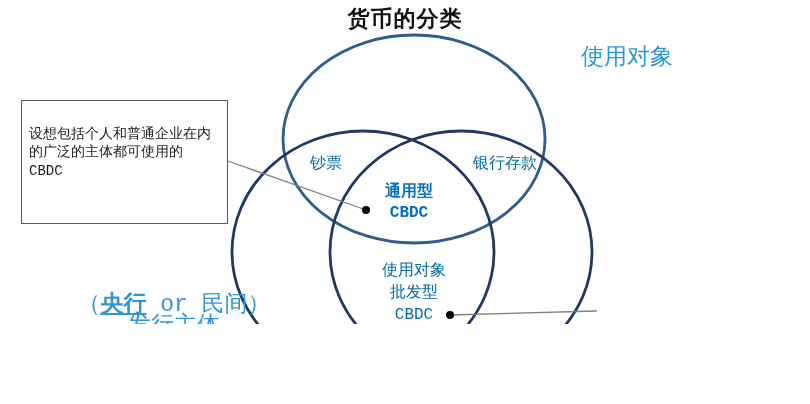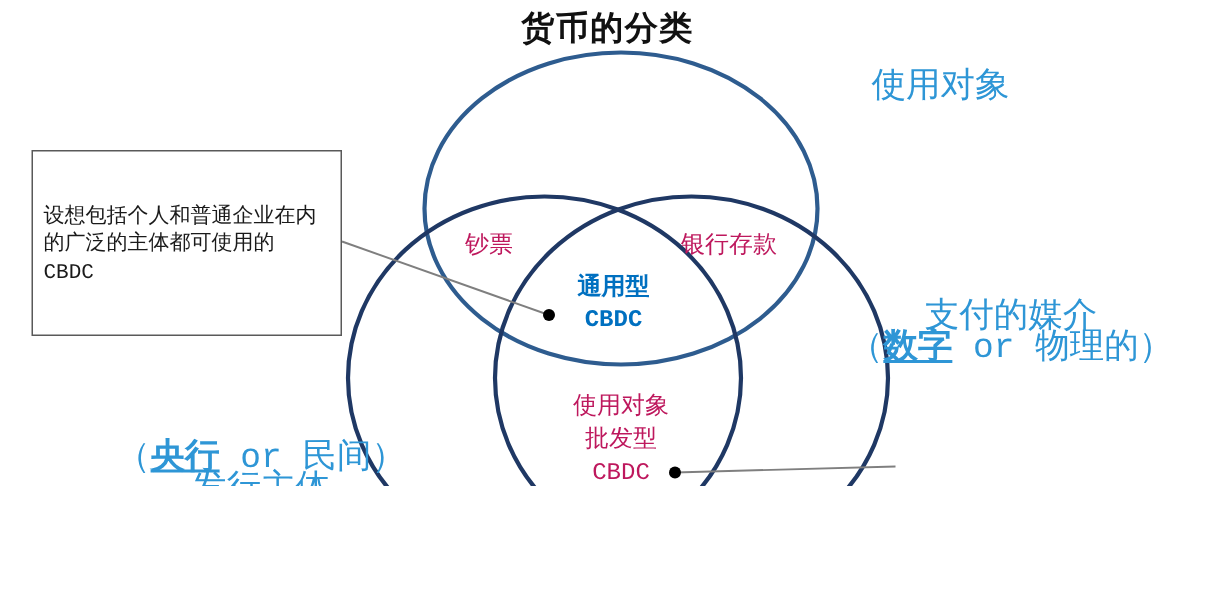--- a/index.html
+++ b/index.html
@@ -6,28 +6,28 @@
   .stage {
     position:relative; width:810px; height:324px; background:#ffffff;
     overflow:hidden; font-family:Liberation Mono, monospace;
   }
   .title {
     position:absolute; top:4px; left:0; right:0; text-align:center;
     font-size:22px; font-weight:bold; color:#111111; letter-spacing:1px;
   }
   svg.venn { position:absolute; left:0; top:0; }
   .txt { position:absolute; transform:translateX(-50%); white-space:pre-line; text-align:center; }
-  .region { color:#be185d; font-size:16px; line-height:22px; }
+  .region { color:#0369a1; font-size:16px; line-height:22px; }
   .center-label { color:#0070C0; font-weight:bold; font-size:16px; line-height:21px; }
   .blabel { position:absolute; transform:translateX(-50%); color:#2E96D6; font-size:23px;
             line-height:21px; text-align:center; white-space:nowrap; }
   .blabel .strong { font-weight:bold; text-decoration:underline; text-underline-offset:2px; }
   .callout {
     position:absolute; box-sizing:border-box; background:#ffffff; border:1px solid #595959;
-    color:#1a1a1a; font-size:14px; line-height:18.5px; padding:16px 7px; white-space:pre-line;
+    color:#1a1a1a; font-size:14px; line-height:18.5px; padding:5px 7px; white-space:pre-line;
   }
   .callout .para + .para { margin-top:8px; }
   .bottom-bar { position:absolute; left:0; top:397px; width:810px; height:7px; background:#000000; }
 </style>
 </head>
 <body>
 
 <div class="stage">
 
   <div class="title">货币的分类</div>
@@ -37,37 +37,33 @@
     <ellipse cx="363" cy="252" rx="131" ry="121" fill="none" stroke="#1F3864" stroke-width="2.8"></ellipse>
     <ellipse cx="461" cy="252" rx="131" ry="121" fill="none" stroke="#1F3864" stroke-width="2.8"></ellipse>
     <line x1="228" y1="161" x2="366" y2="210" stroke="#7F7F7F" stroke-width="1.3"></line>
     <line x1="450" y1="315" x2="597" y2="311" stroke="#7F7F7F" stroke-width="1.3"></line>
     <circle cx="366" cy="210" r="4" fill="#000000"></circle>
     <circle cx="450" cy="315" r="4" fill="#000000"></circle>
   </svg>
 
   <div class="txt region" style="left:326px; top:153px;">钞票</div>
 
-  <div class="txt region" style="left:486px; top:153px;">银行存款</div>
+  <div class="txt region" style="left:505px; top:153px;">银行存款</div>
 
   <div class="txt center-label" style="left:409px; top:182px;">通用型
 CBDC</div>
 
   <div class="txt region" style="left:414px; top:260px;">使用对象
 批发型
 CBDC</div>
 
   <div class="blabel" style="left:627px; top:48px;">
     <div>使用对象</div>
   </div>
 
-  <div class="blabel" style="left:674px; top:201px;">
-    <div>支付的媒介</div>
-    <div><span>（</span><span class="strong">数字</span><span> or 物理的）</span></div>
-  </div>
 
   <div class="blabel" style="left:174px; top:295px;">
     <div><span>（</span><span class="strong">央行</span><span> or 民间）</span></div>
     <div>发行主体</div>
   </div>
 
   <div class="callout" style="left:21px; top:100px; width:207px; height:124px;">
     <div class="para">设想包括个人和普通企业在内
 的广泛的主体都可使用的
 CBDC</div>

